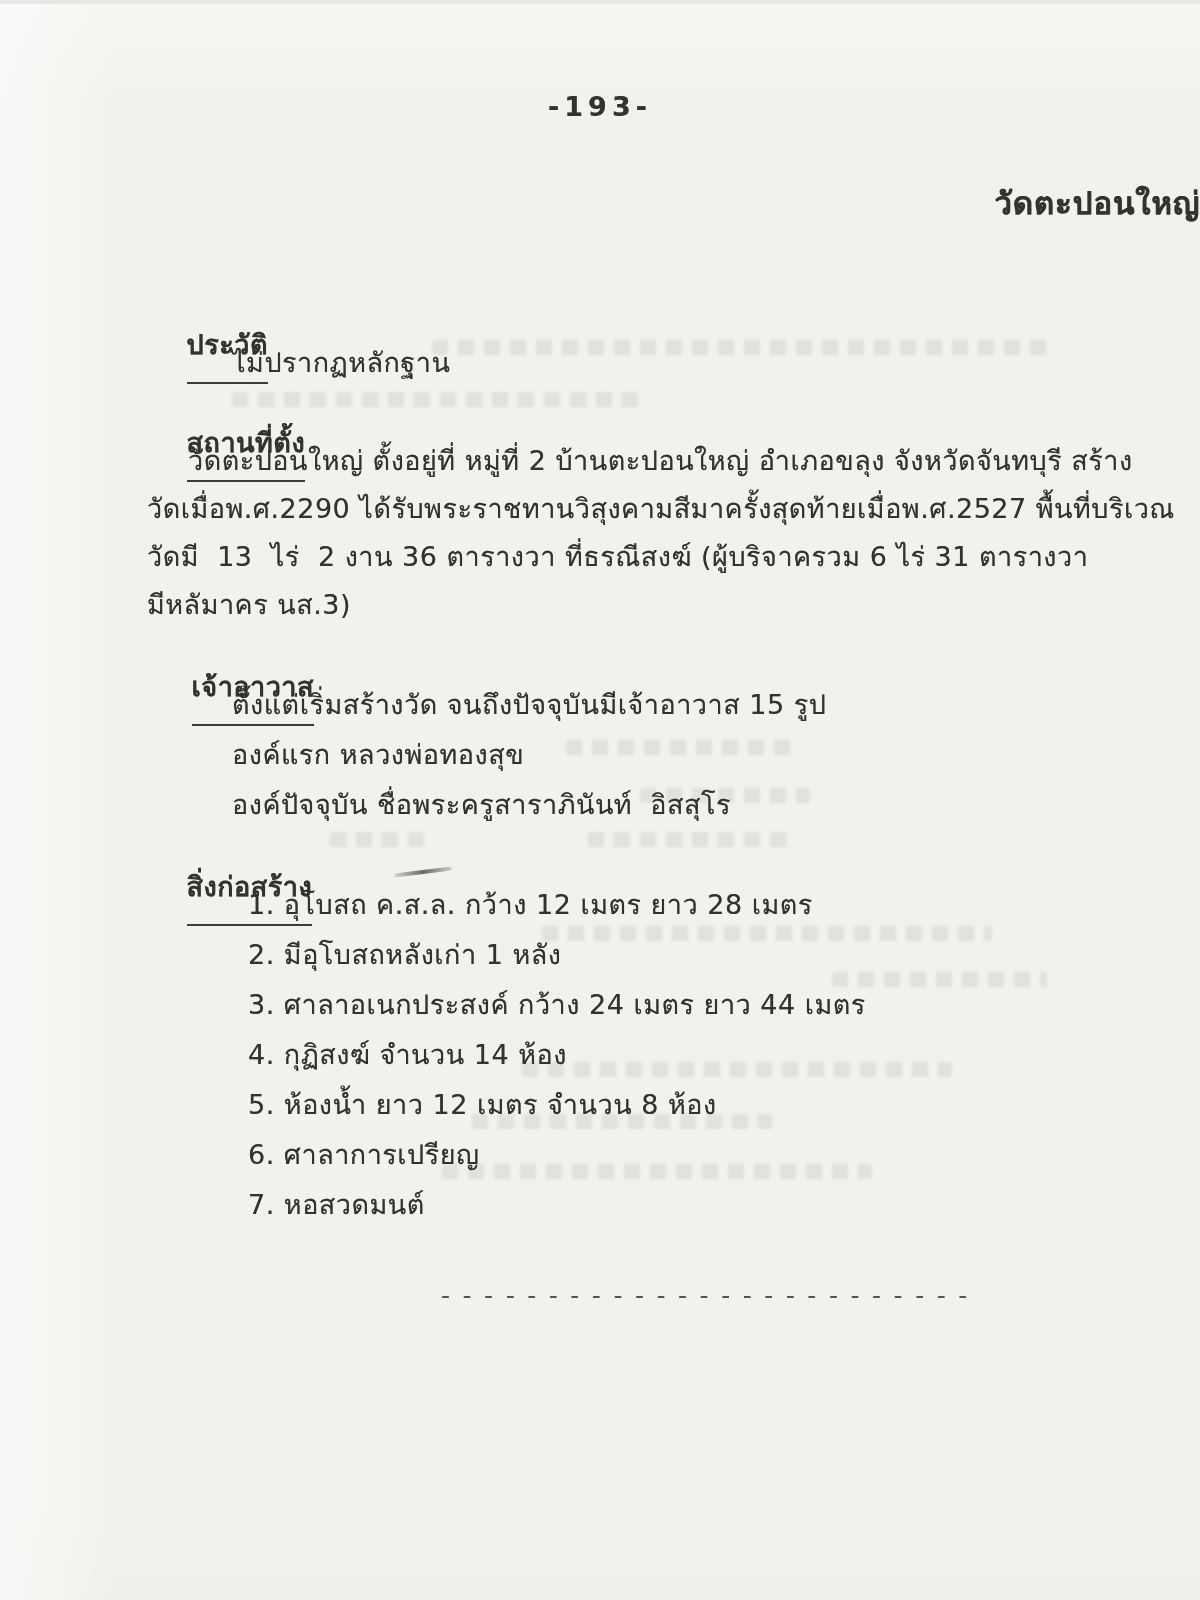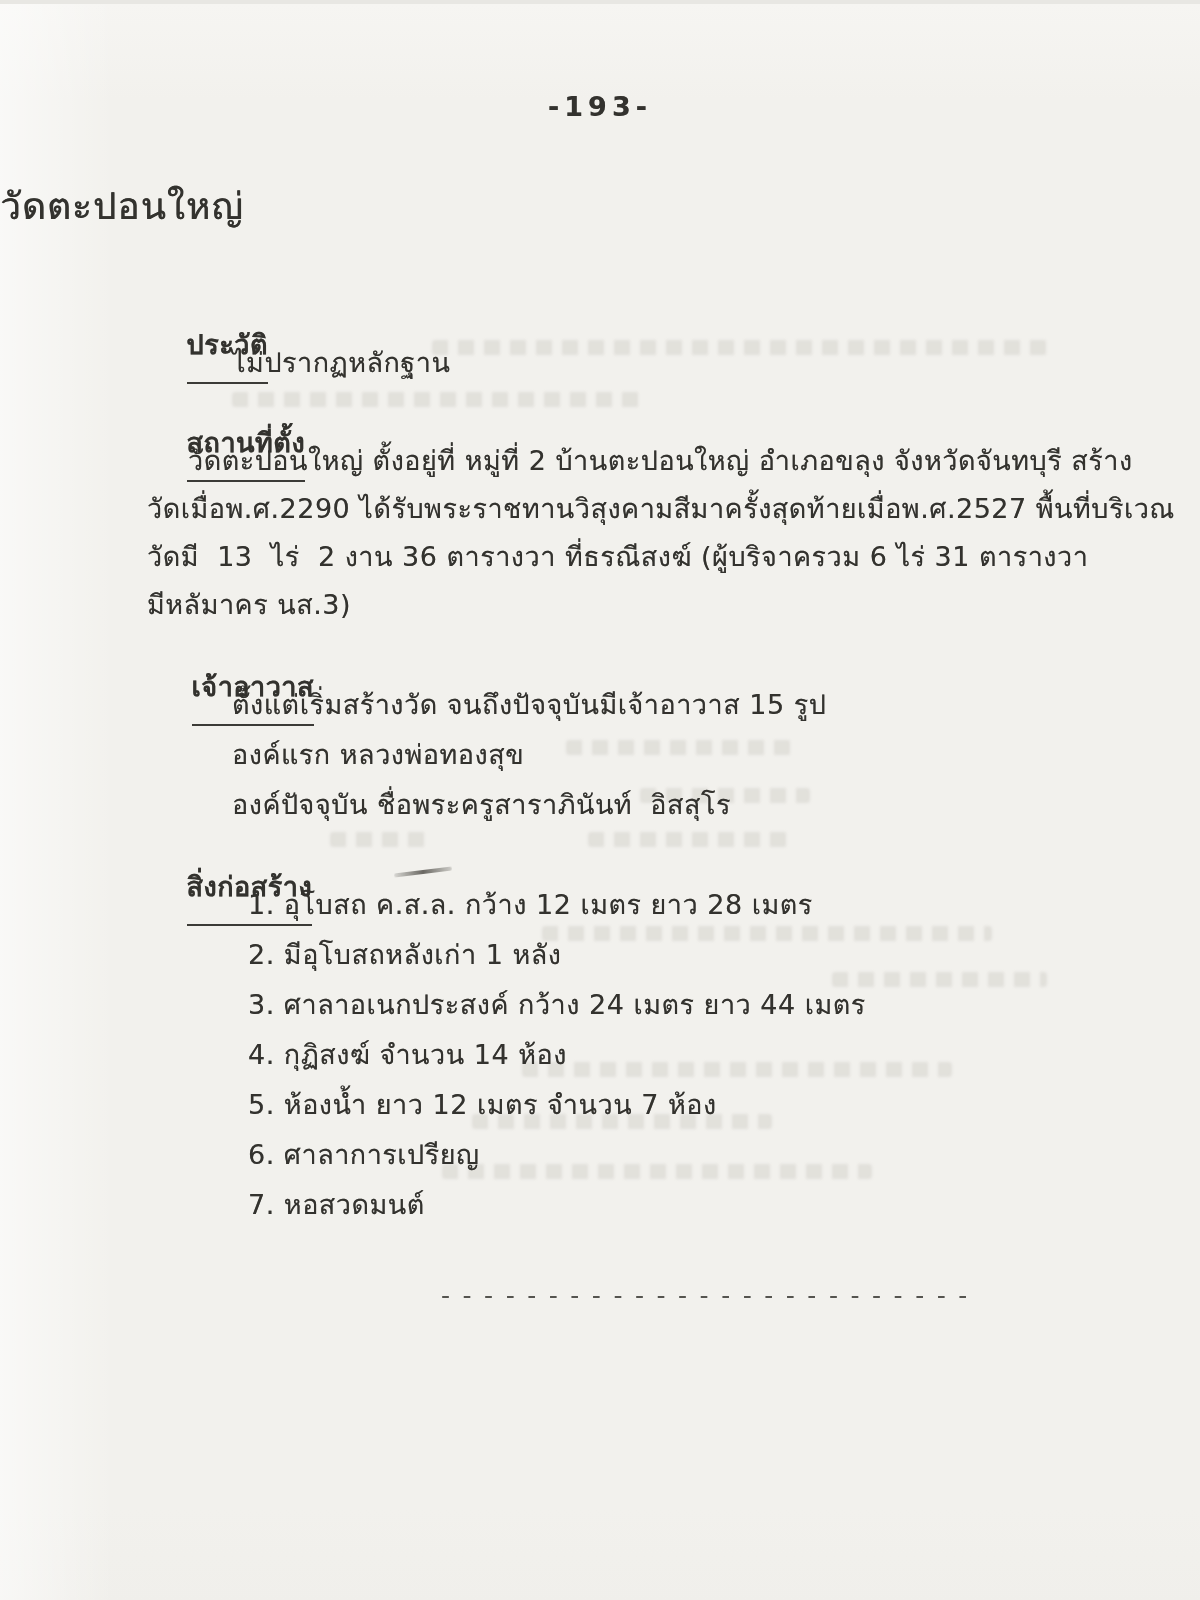--- a/index.html
+++ b/index.html
@@ -42,23 +42,23 @@
     width: 100%;
     text-align: center;
     letter-spacing: 5px;
     font-size: 27px;
     font-weight: 600;
   }
   .doc-title {
     top: 180px;
     left: 0;
     width: 100%;
-    text-align: left;
-    font-size: 37px;
-    font-weight: 400;
+    text-align: right;
+    font-size: 31px;
+    font-weight: 700;
     letter-spacing: 1px;
     text-shadow: 0.6px 0 0 rgba(40,40,36,0.9);
   }
   .heading {
     font-weight: 600;
   }
   .heading .u {
     display: inline-block;
     border-bottom: 2px solid #3c3b37;
     padding-bottom: 20px;
@@ -138,19 +138,19 @@
   <div class="line" style="left:232px; top:734px;">องค์แรก หลวงพ่อทองสุข</div>
   <div class="line" style="left:232px; top:784px;">องค์ปัจจุบัน ชื่อพระครูสาราภินันท์  อิสสุโร</div>
 
   <div class="line heading" style="left:147px; top:832px;">
     <span class="u">สิ่งก่อสร้าง</span>
   </div>
   <div class="line" style="left:248px; top:884px;">1. อุโบสถ ค.ส.ล. กว้าง 12 เมตร ยาว 28 เมตร</div>
   <div class="line" style="left:248px; top:934px;">2. มีอุโบสถหลังเก่า 1 หลัง</div>
   <div class="line" style="left:248px; top:984px;">3. ศาลาอเนกประสงค์ กว้าง 24 เมตร ยาว 44 เมตร</div>
   <div class="line" style="left:248px; top:1034px;">4. กุฏิสงฆ์ จำนวน 14 ห้อง</div>
-  <div class="line" style="left:248px; top:1084px;">5. ห้องน้ำ ยาว 12 เมตร จำนวน 7 ห้อง</div>
+  <div class="line" style="left:248px; top:1084px;">5. ห้องน้ำ ยาว 12 เมตร จำนวน 8 ห้อง</div>
   <div class="line" style="left:248px; top:1134px;">6. ศาลาการเปรียญ</div>
   <div class="line" style="left:248px; top:1184px;">7. หอสวดมนต์</div>
 
   <div class="line separator">-------------------------</div>
 
 </div>
 
 </body></html>

